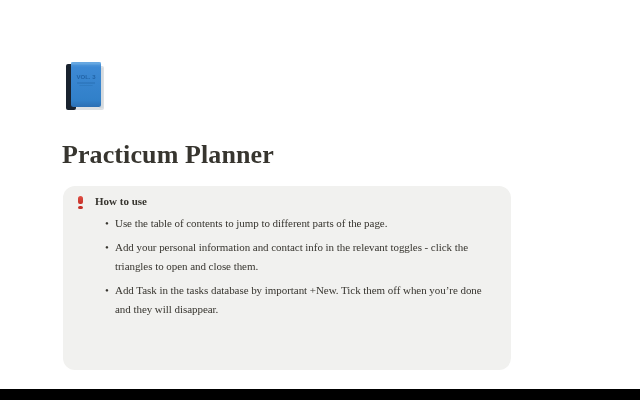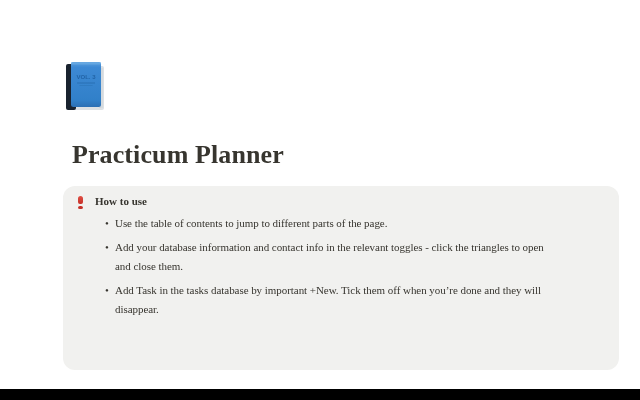--- a/index.html
+++ b/index.html
@@ -15,33 +15,33 @@
 
   .page-icon {
     position: absolute;
     left: 66px; top: 62px;
     width: 40px; height: 50px;
     cursor: pointer;
   }
 
   .page-title {
     position: absolute;
-    left: 72px; top: 139px;
+    left: 62px; top: 139px;
     font-size: 26px;
     font-weight: 700;
     line-height: 31px;
     letter-spacing: 0.1px;
     color: #37352f;
     font-family: "Liberation Serif", serif;
   }
 
   .callout {
     position: absolute;
     left: 63px; top: 186px;
-    width: 556px;
+    width: 448px;
     min-height: 184px;
     background: #f1f1ef;
     border-radius: 12px;
     padding: 8px 16px 10px 14px;
   }
 
   .callout-header {
     display: flex;
     align-items: flex-start;
   }
@@ -144,20 +144,20 @@
   <div class="callout">
     <div class="callout-header">
       <div class="excl-icon">
         <div class="excl-bar"></div>
         <div class="excl-dot"></div>
       </div>
       <div class="callout-heading">How to use</div>
     </div>
     <ul class="callout-list">
       <li>Use the table of contents to jump to different parts of the page.</li>
-      <li>Add your database information and contact info in the relevant toggles - click the triangles to open and close them.</li>
+      <li>Add your personal information and contact info in the relevant toggles - click the triangles to open and close them.</li>
       <li>Add Task in the tasks database by important +New. Tick them off when you’re done and they will disappear.</li>
     </ul>
   </div>
 
   <div class="bottom-bar"></div>
 
 </div>
 
 </body></html>

